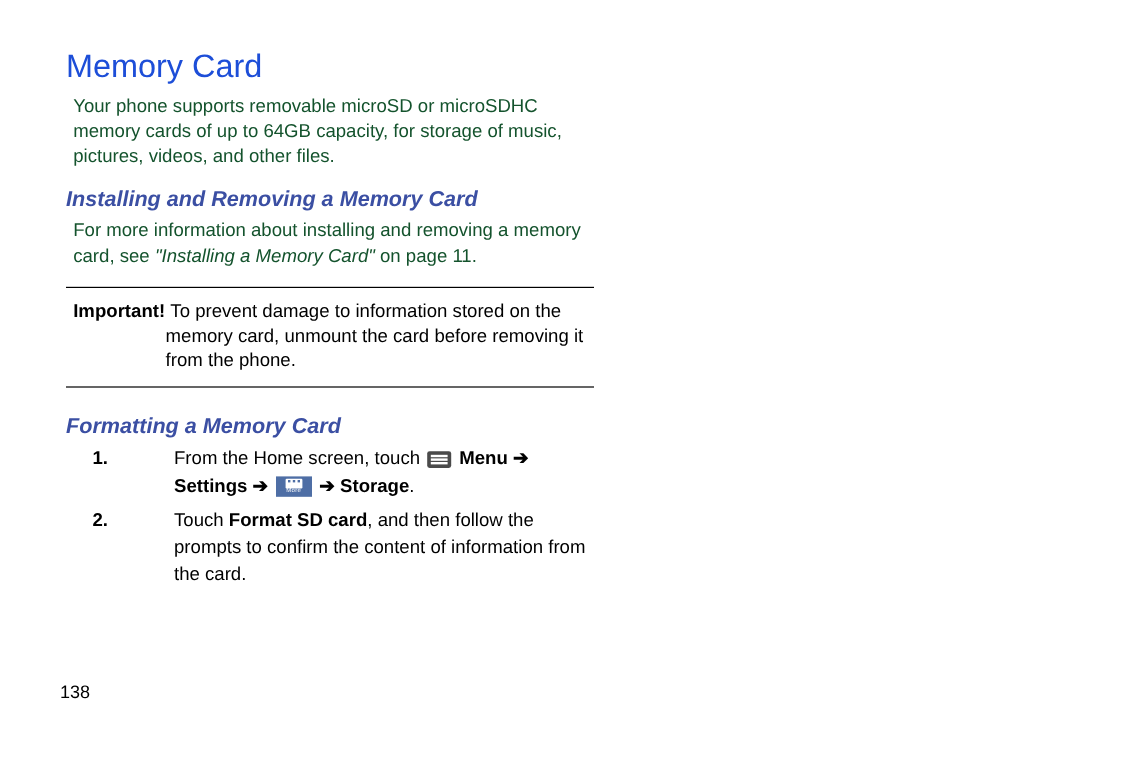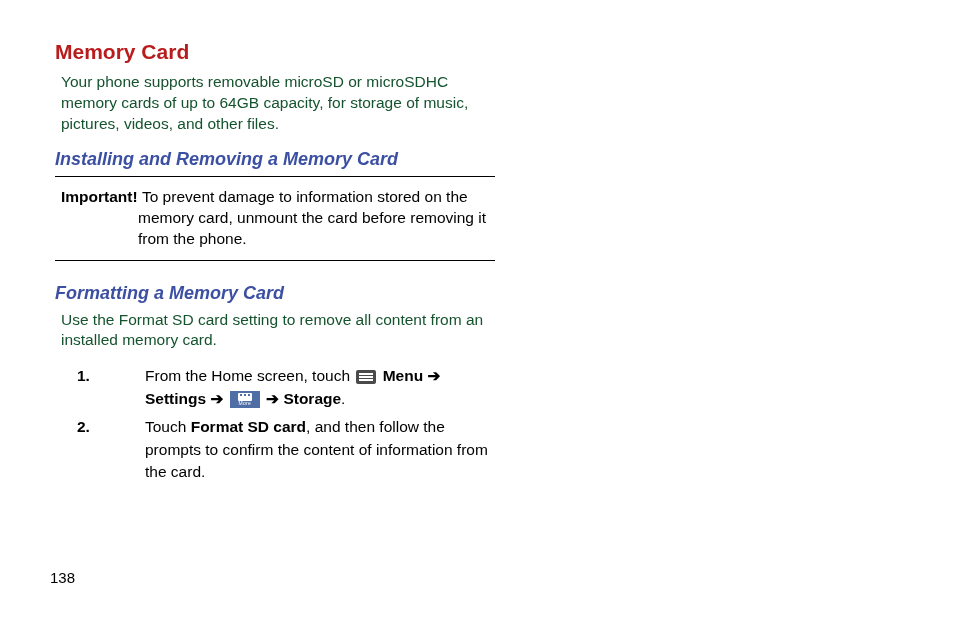--- a/index.html
+++ b/index.html
@@ -12,23 +12,23 @@
       height: 636px;
       font-family: Arial, Helvetica, sans-serif;
       background: #fff;
       position: relative;
       padding: 40px 55px 0 55px;
     }
     .content {
       width: 440px;
     }
     .heading1 {
-      color: #b91c1c;
-      font-size: 21px;
-      font-weight: bold;
+      color: #1d4ed8;
+      font-size: 27px;
+      font-weight: normal;
       margin-bottom: 8px;
       font-family: Arial, Helvetica, sans-serif;
     }
     .para {
       font-size: 15.5px;
       line-height: 1.35;
       color: #14532d;
       margin-left: 6px;
       margin-bottom: 14px;
     }
@@ -161,30 +161,32 @@
 <body>
 
 <div class="content">
 
   <div class="heading1">Memory Card</div>
 
   <div class="para">Your phone supports removable microSD or microSDHC memory cards of up to 64GB capacity, for storage of music, pictures, videos, and other files.</div>
 
   <div class="heading2">Installing and Removing a Memory Card</div>
 
+  <div class="para">
+    <span>For more information about installing and removing a memory card, see </span><span class="cross-ref">"Installing a Memory Card"</span><span> on page 11.</span>
+  </div>
 
   <div class="note-block">
     <span class="note-body">
       <span class="note-label">Important! </span><span>To prevent damage to information stored on the memory card, unmount the card before removing it from the phone.</span>
     </span>
   </div>
 
   <div class="heading2">Formatting a Memory Card</div>
 
-  <div class="para">Use the Format SD card setting to remove all content from an installed memory card.</div>
 
   <div class="steps">
 
     <div class="step">
       <div class="step-num">1.</div>
       <div class="step-text">
         <span>From the Home screen, touch </span><span class="icon-menu"></span>
         <span class="bold">Menu</span><span class="arrow"> ➔ </span><span class="bold">Settings</span><span class="arrow"> ➔ </span><span class="icon-more"><span class="icon-more-inner"></span><span class="icon-more-dots"></span><span class="icon-more-label">More</span></span><span class="arrow"> ➔ </span><span class="bold">Storage</span><span>.</span>
       </div>
     </div>

